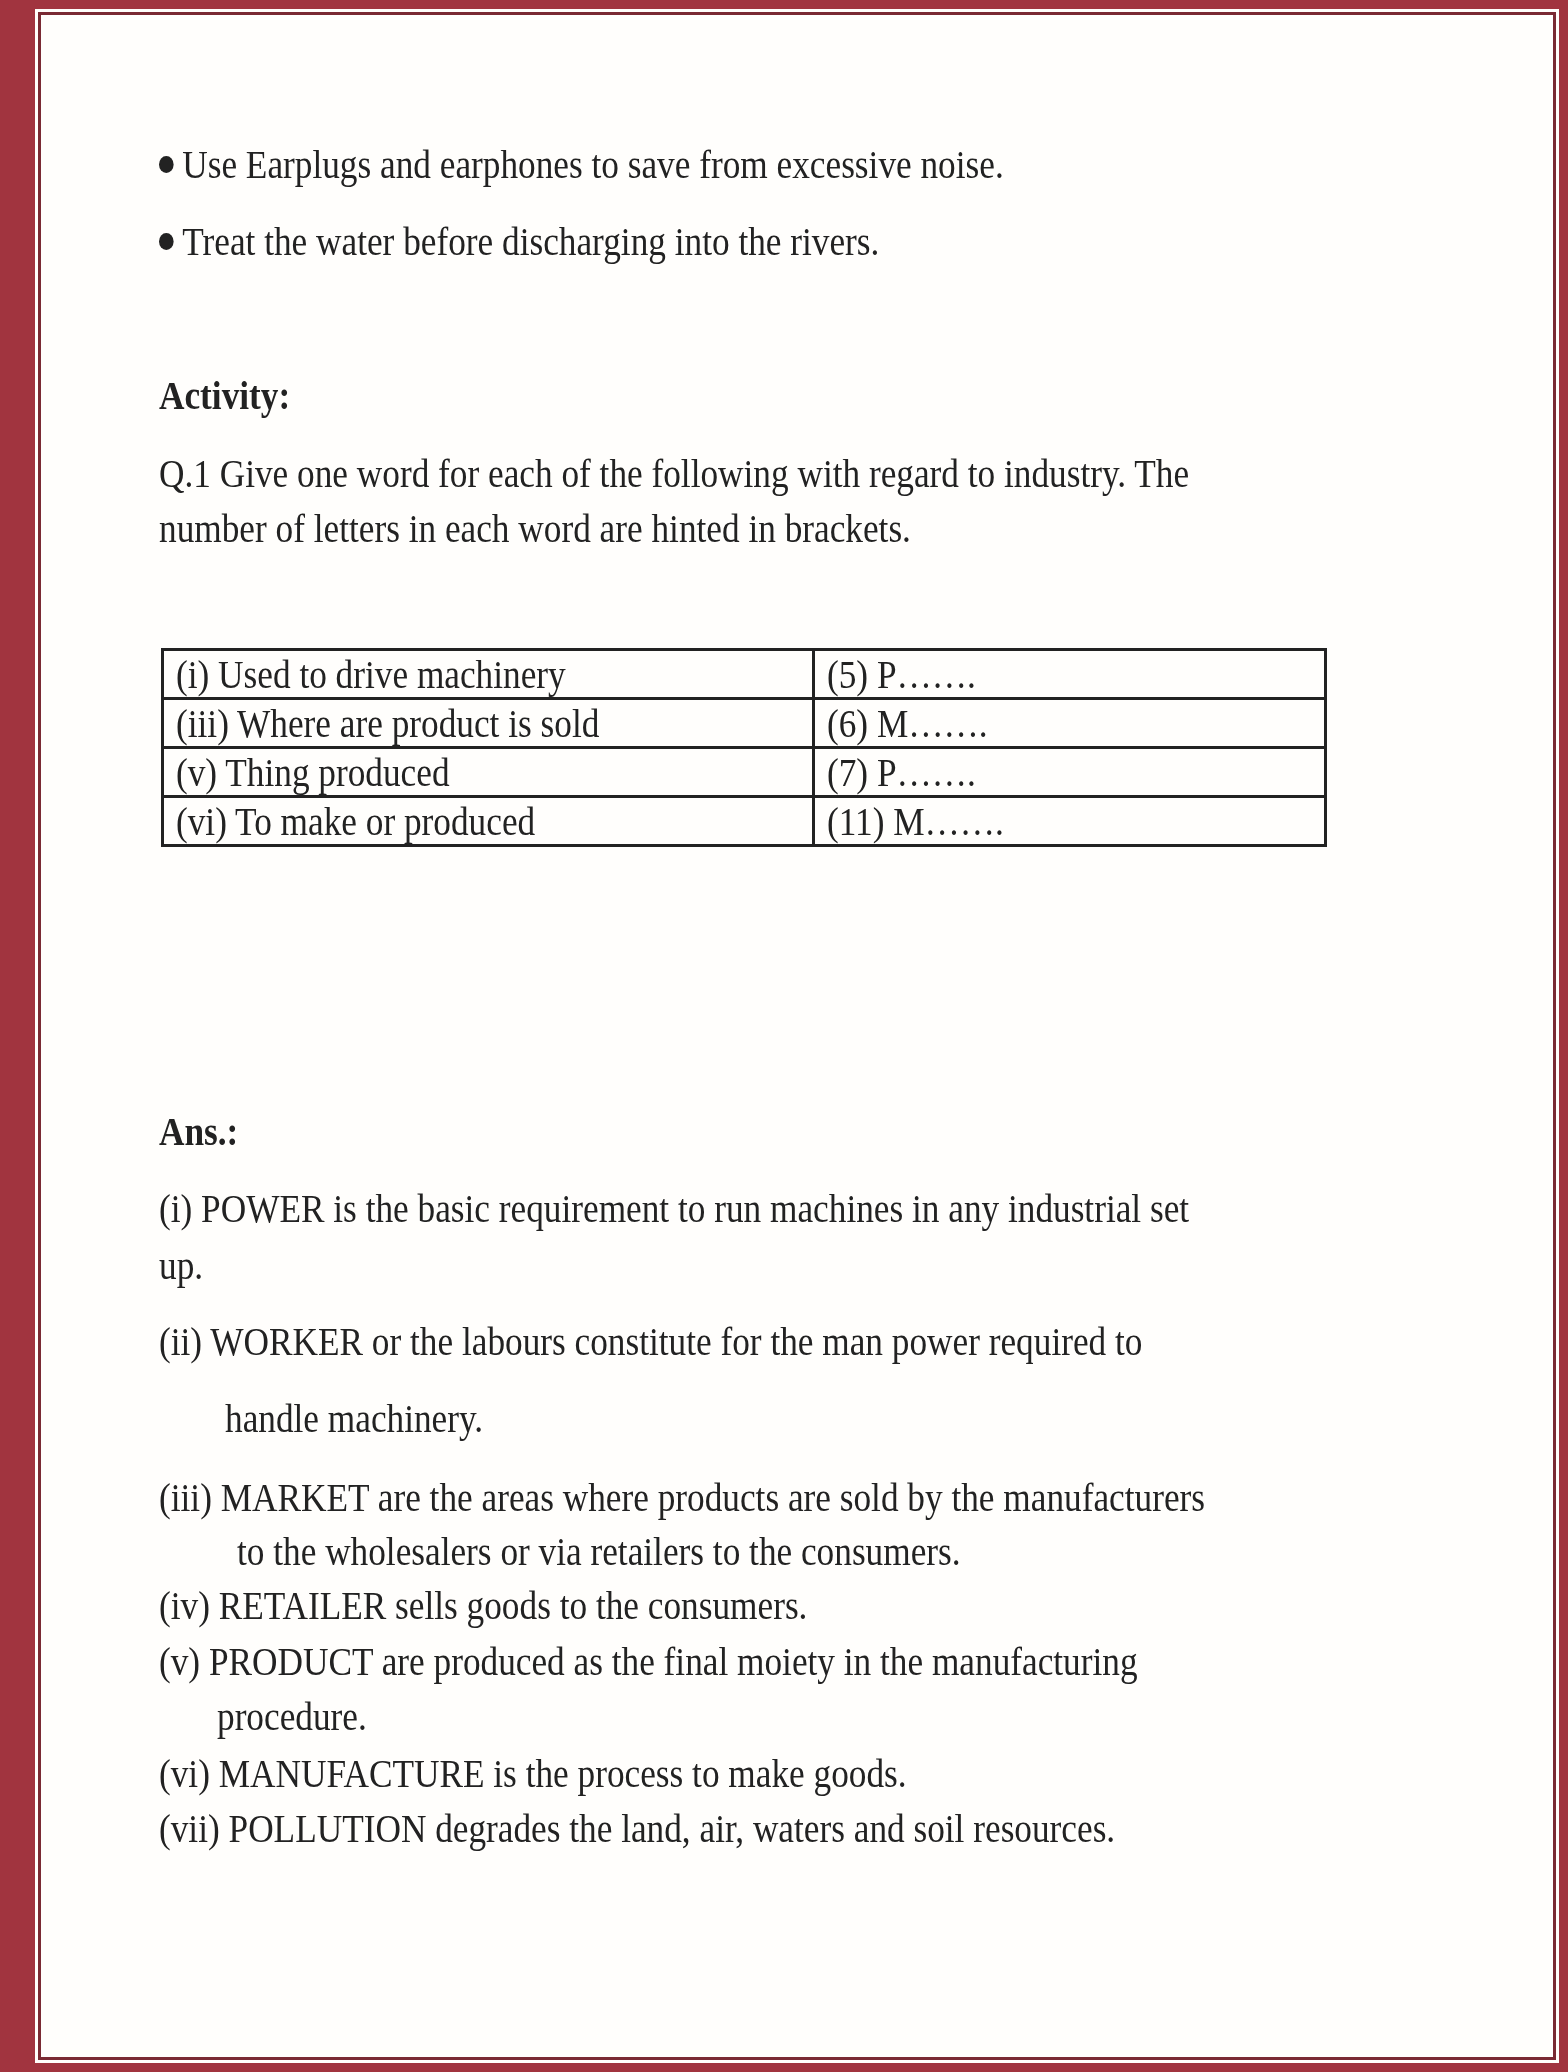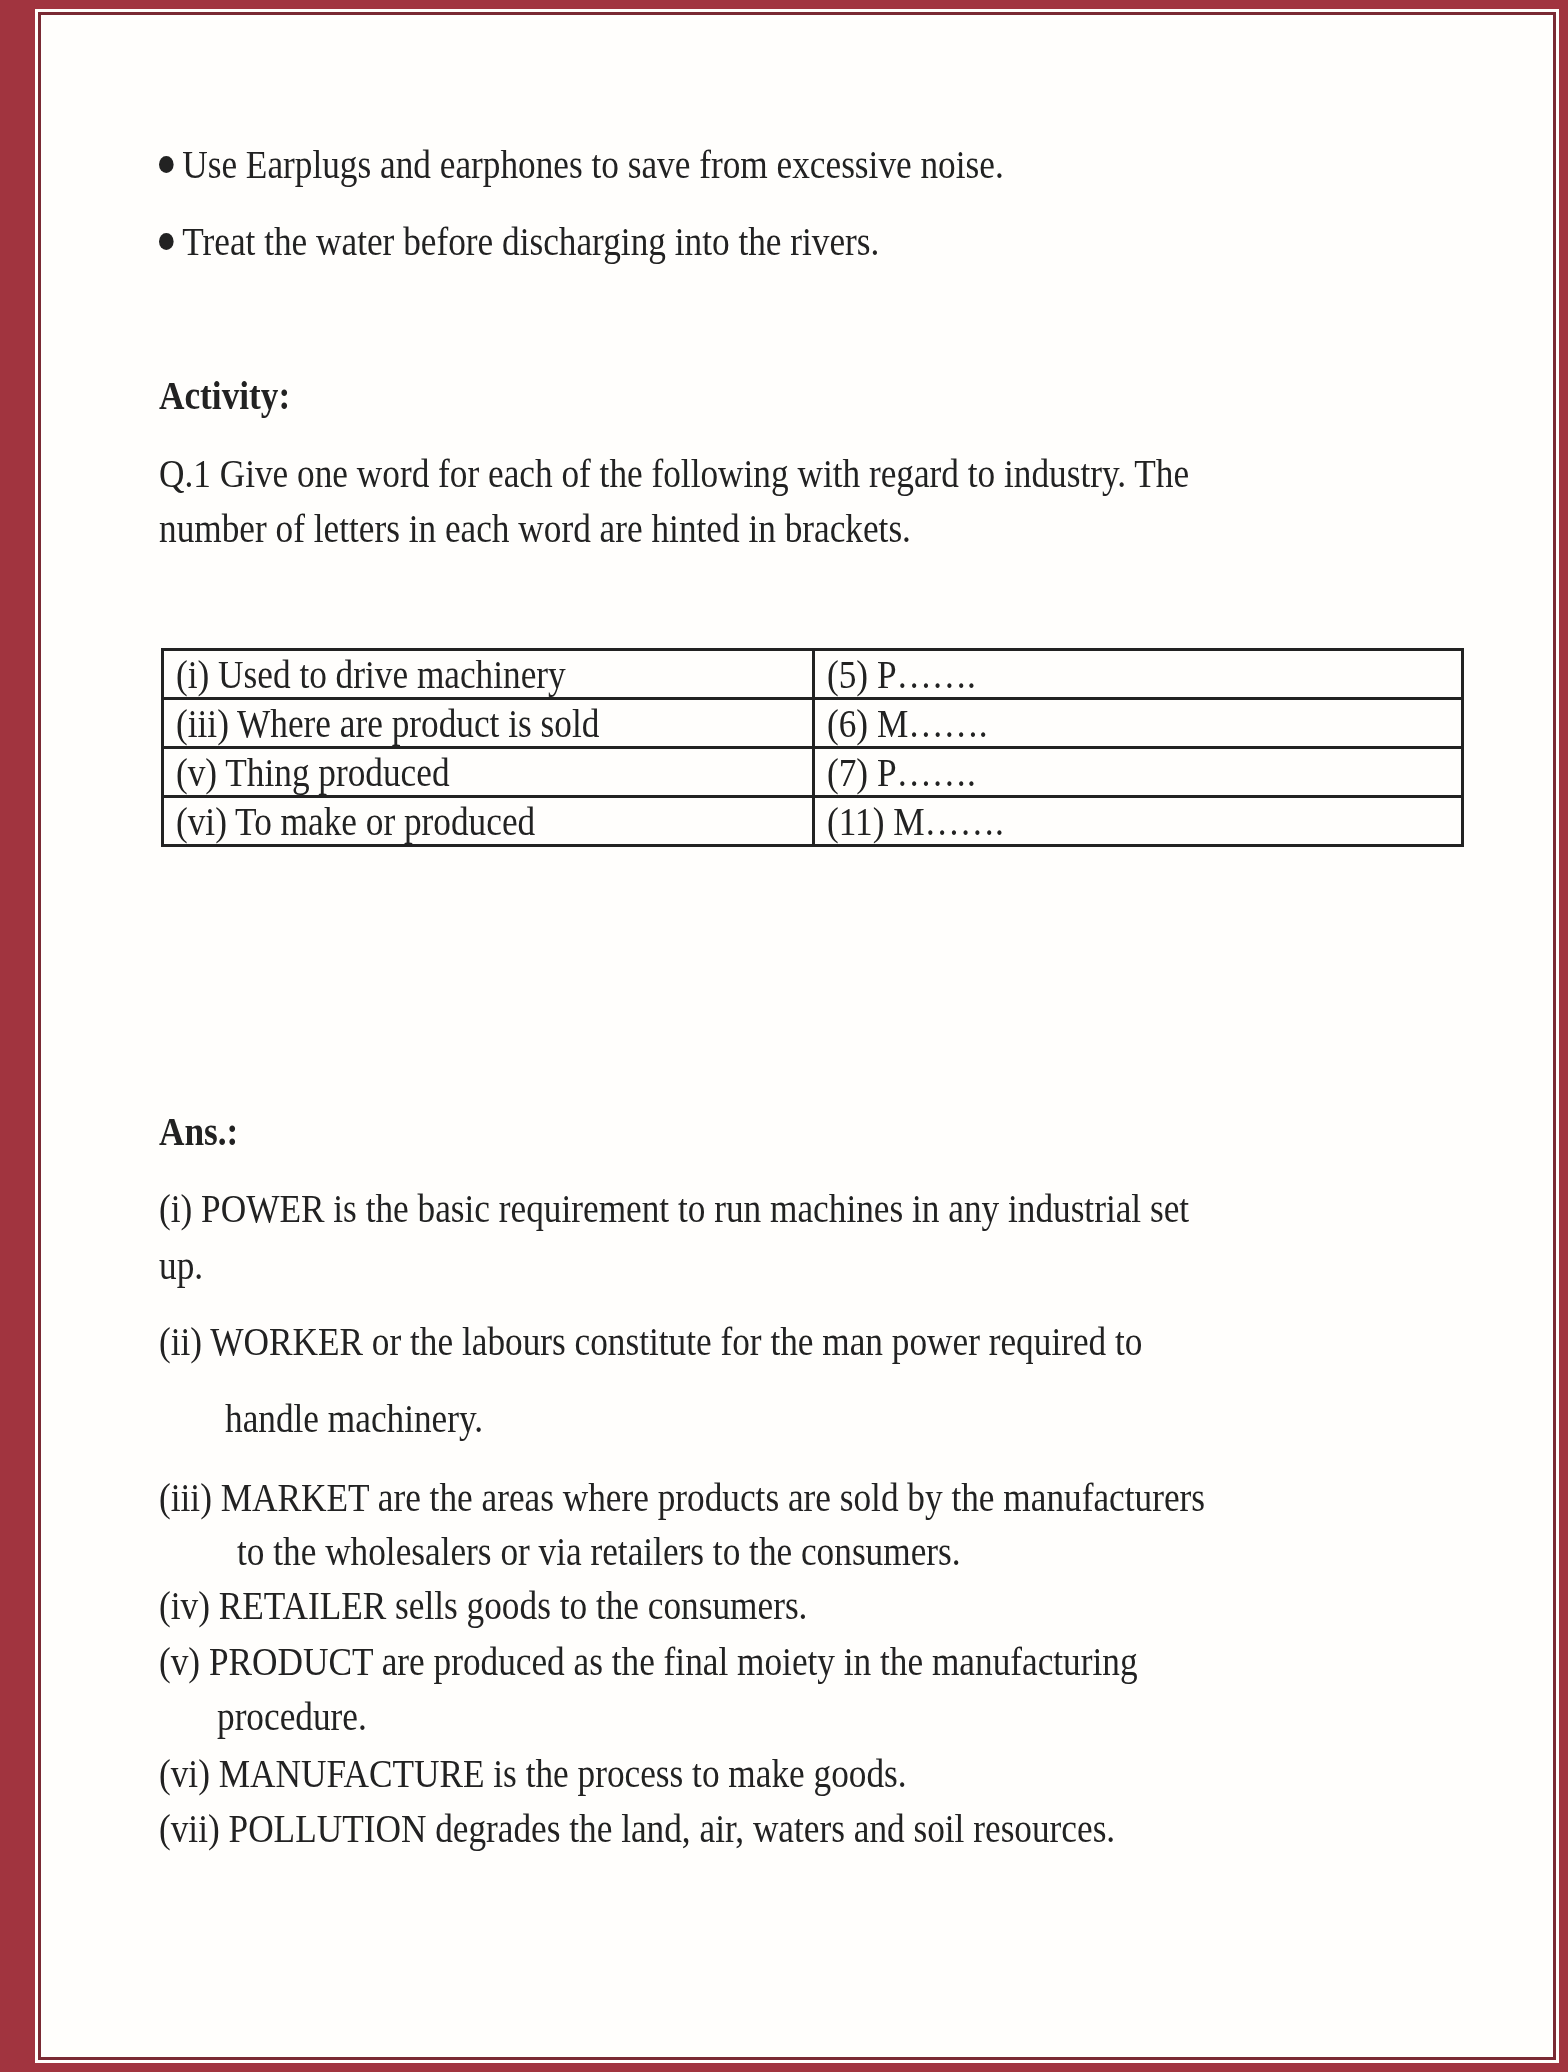--- a/index.html
+++ b/index.html
@@ -26,21 +26,21 @@
     position: absolute; white-space: nowrap;
     font-size: 41px; line-height: 48px;
     transform: scaleX(0.86); transform-origin: left center;
   }
   .bold { font-weight: bold; }
   .bullet-dot { display: inline-block; width: 17px; height: 17px; border-radius: 50%;
     background: #222; margin-right: 10px; vertical-align: middle; position: relative; top: -4px; }
 
   table.activity {
     position: absolute; left: 120px; top: 633px;
-    width: 1303px; border-collapse: collapse;
+    width: 1166px; border-collapse: collapse;
   }
   table.activity td {
     border: 3px solid #222; height: 46px; padding: 0 12px;
     font-size: 41px; line-height: 44px; white-space: nowrap; overflow: hidden;
   }
   table.activity td span { display: inline-block; transform: scaleX(0.86); transform-origin: left center; }
   table.activity td.clue { width: 624px; }
 </style>
 </head>
 <body>

